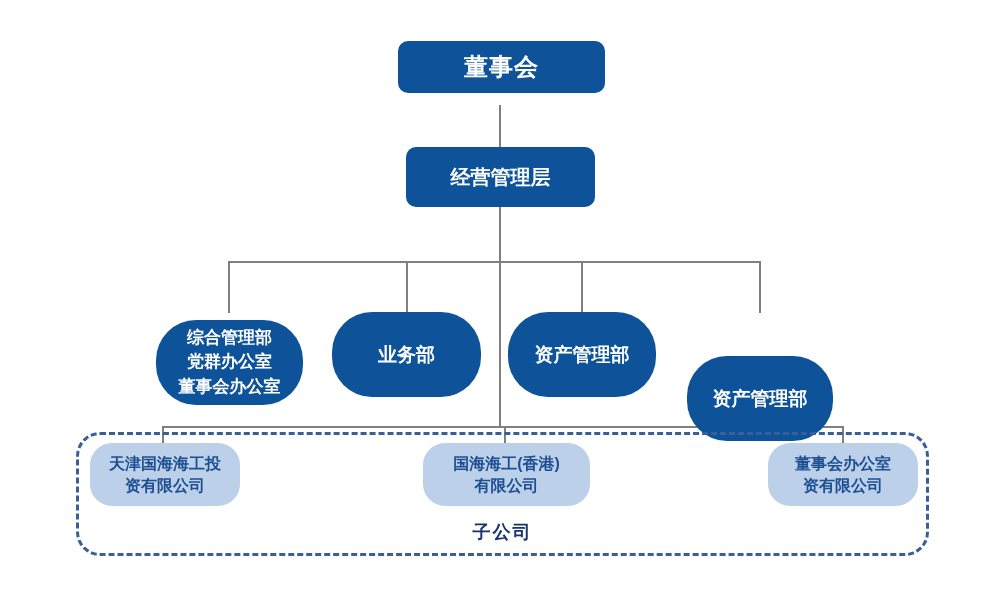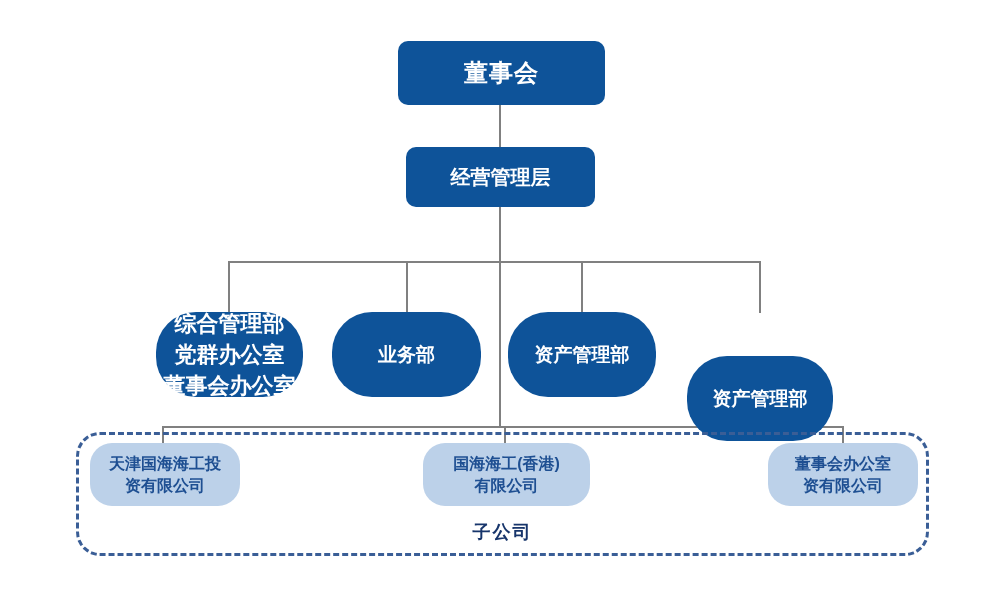--- a/index.html
+++ b/index.html
@@ -27,38 +27,39 @@
     color: #ffffff;
     font-weight: bold;
     display: flex;
     align-items: center;
     justify-content: center;
     text-align: center;
     white-space: pre-line;
     box-sizing: border-box;
   }
   .node-board {
-    left: 398px; top: 41px; width: 207px; height: 64px;
+    left: 398px; top: 41px; width: 207px; height: 52px;
     border-radius: 10px;
     font-size: 24px;
     letter-spacing: 1px;
   }
   .node-mgmt {
     left: 406px; top: 147px; width: 189px; height: 60px;
     border-radius: 10px;
     font-size: 20px;
   }
   .node-dept {
     top: 312px; height: 85px;
     border-radius: 40px;
     font-size: 19px;
   }
   .node-dept-multi {
-    font-size: 22px;
+    font-size: 17px;
     line-height: 1.42;
+    margin-top: 8px;
   }
   .dept-1 { left: 156px; width: 147px; }
   .dept-2 { left: 332px; width: 149px; }
   .dept-3 { left: 508px; width: 148px; }
   .dept-4 { left: 687px; width: 146px; margin-top: 44px; }
   
   .sub-group {
     position: absolute;
     left: 76px; top: 432px; width: 853px; height: 124px;
     border: 3px dashed #3a5e96;

